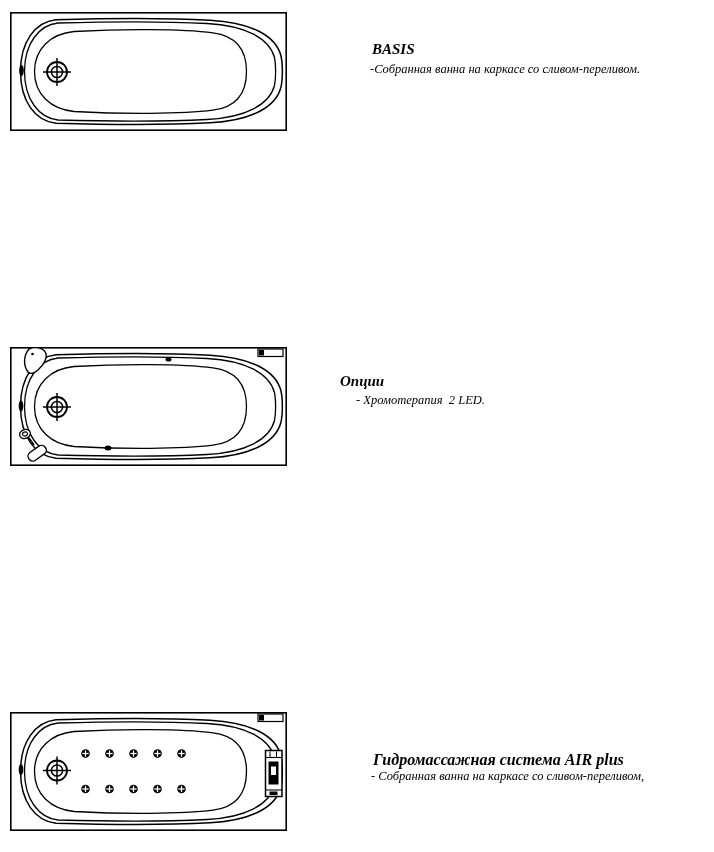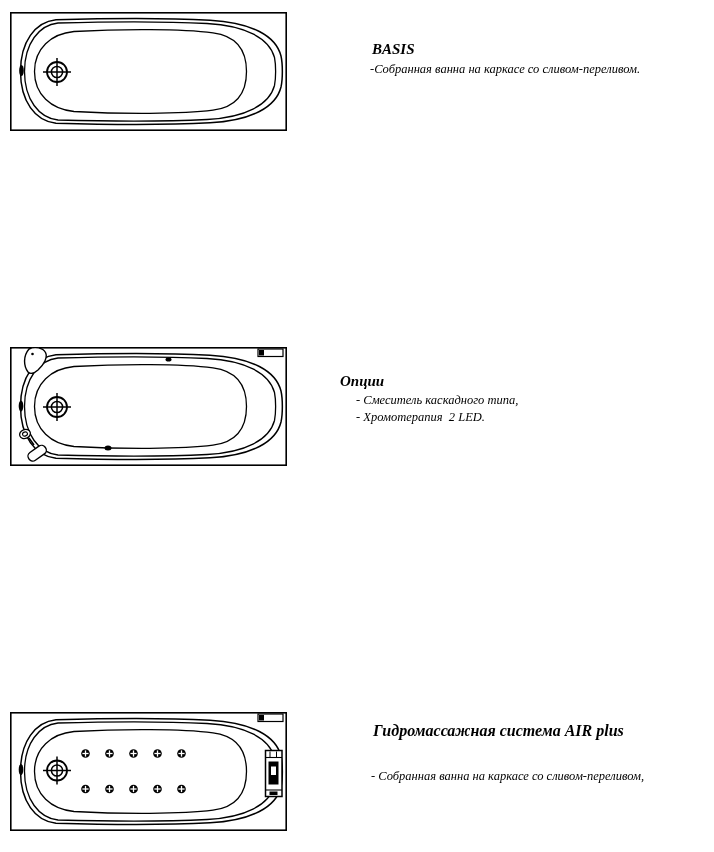--- a/index.html
+++ b/index.html
@@ -17,21 +17,21 @@
   .title{font-weight:bold;font-style:italic;font-size:15px;line-height:18px;white-space:pre-wrap;}
   #s3-title .title{font-size:16px;}
   .bullet{font-style:italic;font-size:12.5px;white-space:pre-wrap;}
   #s1-bullets .bullet{line-height:16px;}
   #s2-bullets .bullet{line-height:17px;}
   #s3-bullets .bullet{line-height:16px;}
   #s1-title{left:372px;top:40px;}
   #s1-bullets{left:370px;top:61px;}
   #s2-title{left:340px;top:372px;}
   #s2-bullets{left:356px;top:392px;}
-  #s3-title{left:373px;top:722px;}
+  #s3-title{left:373px;top:751px;}
   #s3-bullets{left:371px;top:744px;margin-top:24px;}
   .defs-holder{position:absolute;width:0;height:0;overflow:hidden;}
 </style>
 </head>
 <body>
 
 <svg class="defs-holder" aria-hidden="true">
   <defs>
     <g id="tub-base">
       <rect x="0.8" y="0.8" width="275.4" height="117.4" fill="#fff" stroke="#000" stroke-width="1.6"></rect>
@@ -143,21 +143,20 @@
   <div class="title">BASIS</div>
 </div>
 <div class="txt" id="s1-bullets">
   <div class="bullet">-Собранная ванна на каркасе со сливом-переливом.</div>
 </div>
 
 <div class="txt" id="s2-title">
   <div class="title">Опции</div>
 </div>
 <div class="txt" id="s2-bullets">
-  <div class="bullet">- Смеситель каскадного типа,</div>
   <div class="bullet">- Хромотерапия  2 LED.</div>
 </div>
 
 <div class="txt" id="s3-title">
   <div class="title">Гидромассажная система AIR plus</div>
 </div>
 <div class="txt" id="s3-bullets">
   <div class="bullet">- Собранная ванна на каркасе со сливом-переливом,</div>
 </div>
 

